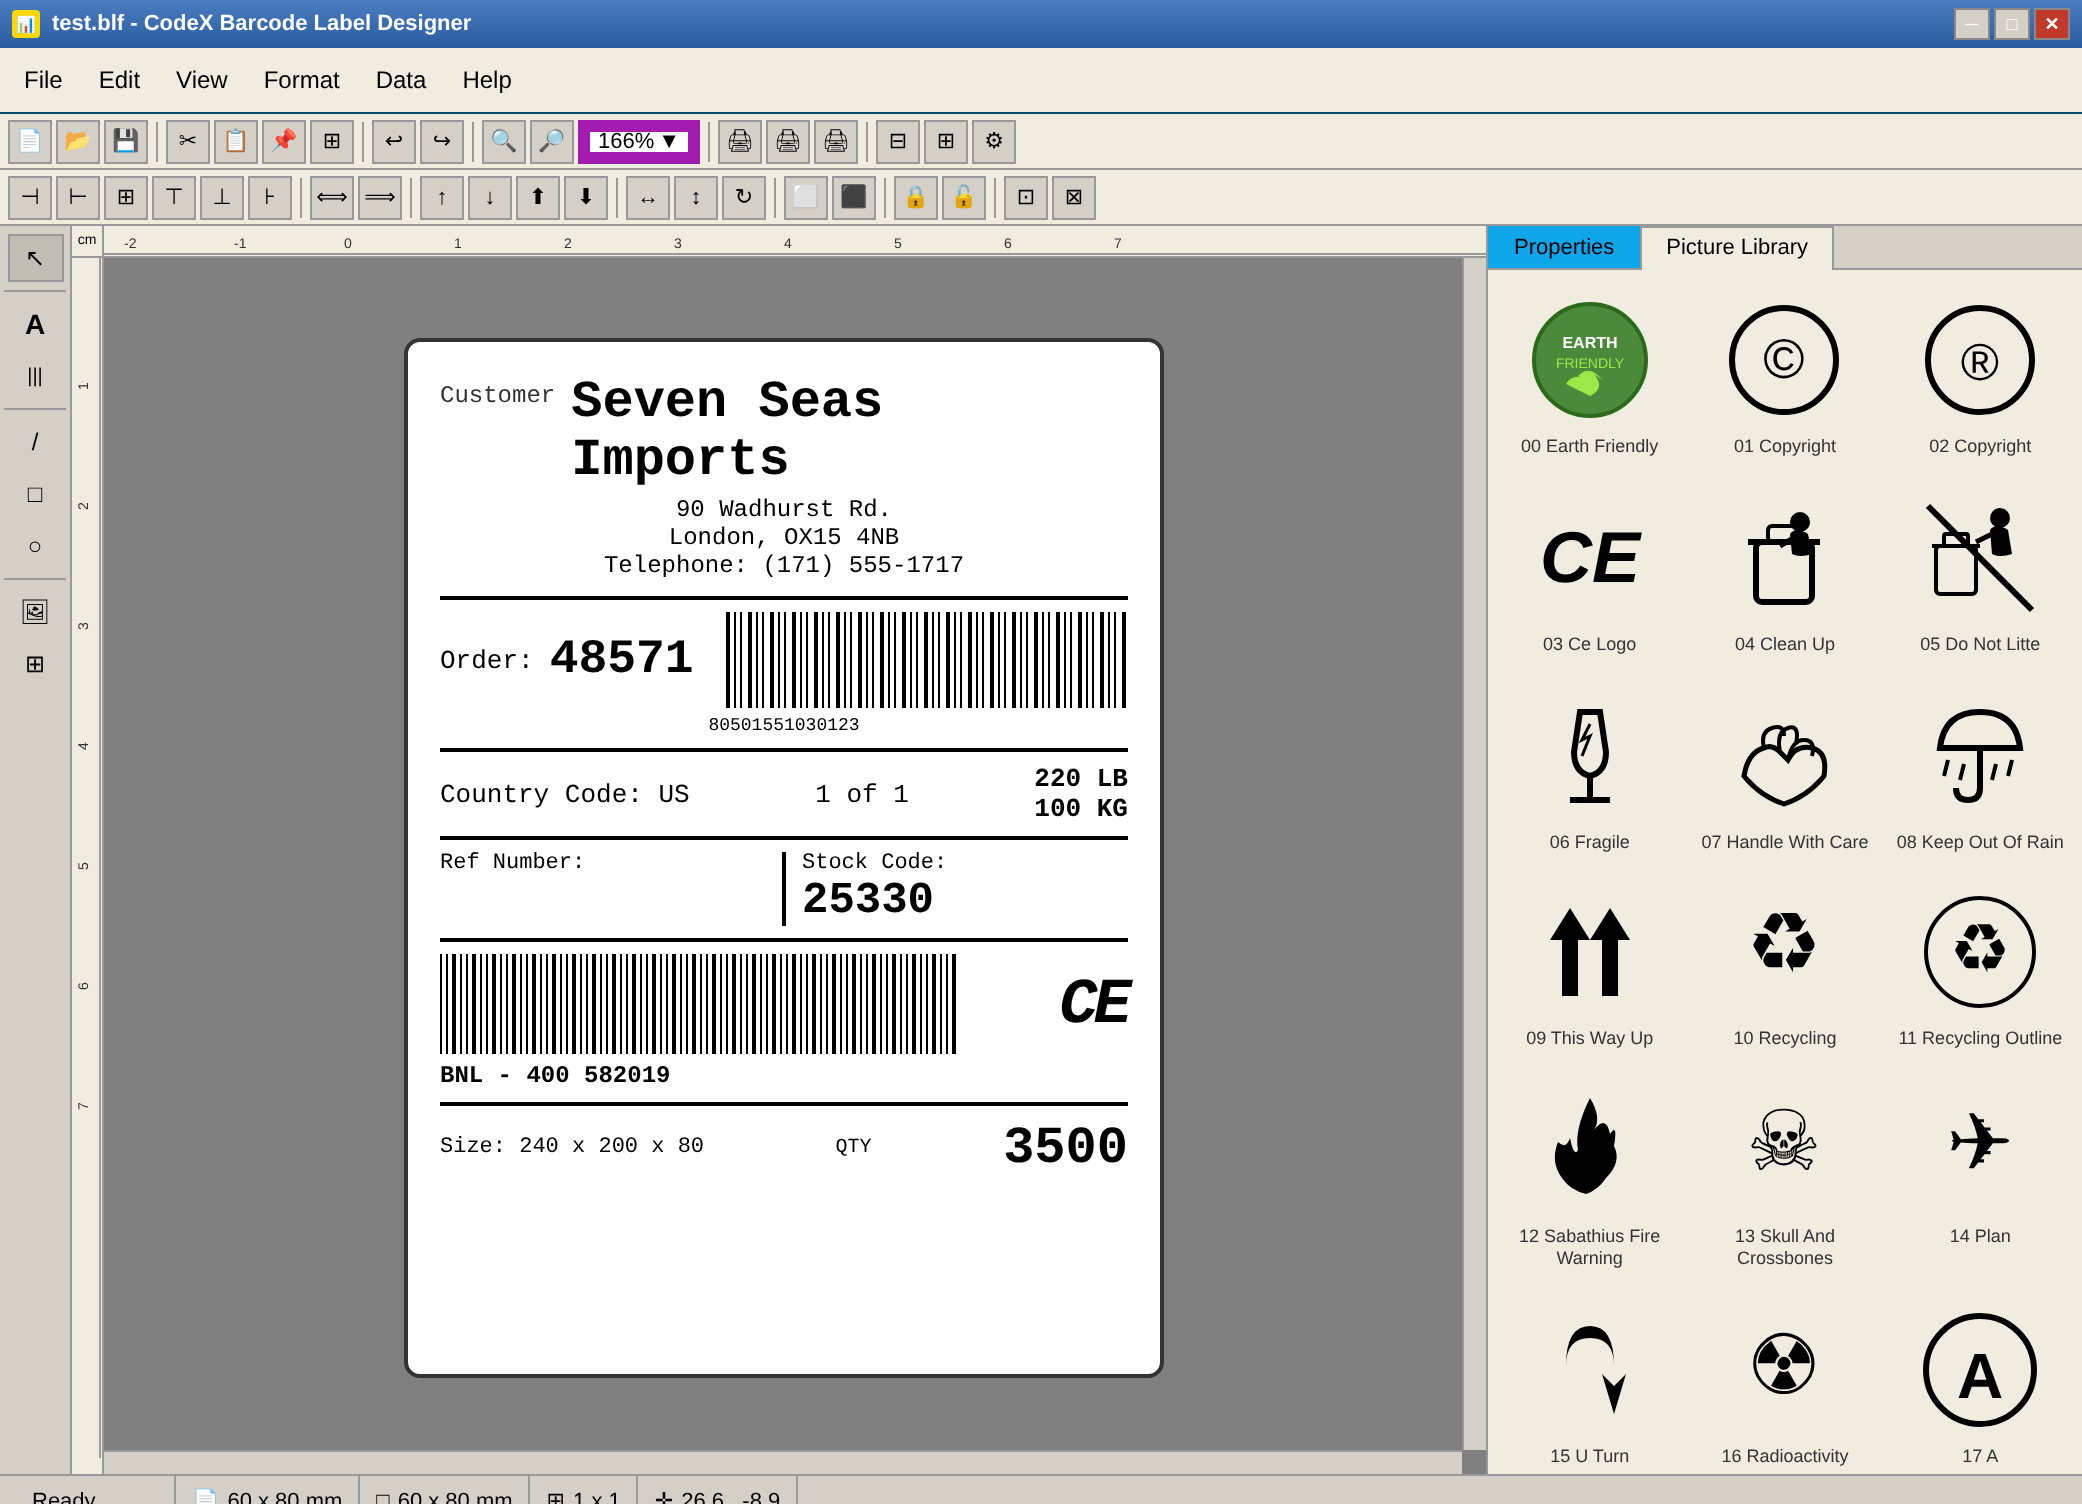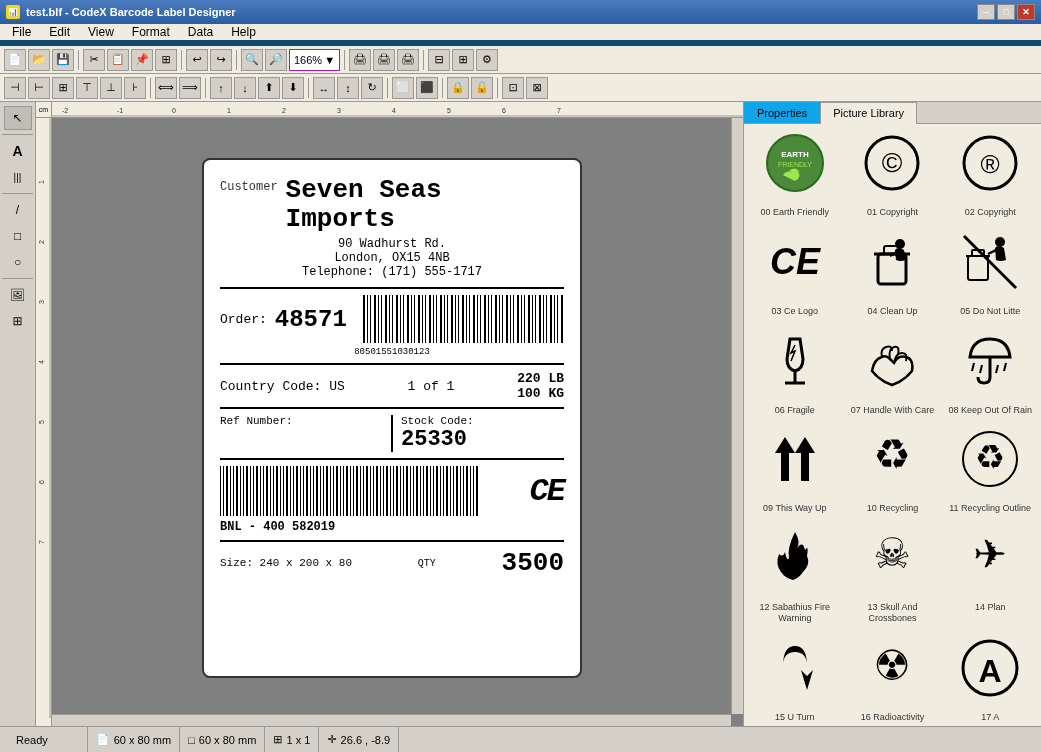--- a/index.html
+++ b/index.html
@@ -16,40 +16,40 @@
     .title-bar-icon { width: 14px; height: 14px; background: #ffd700; border-radius: 2px; font-size: 8px; display: flex; align-items: center; justify-content: center; }
     .title-controls { display: flex; gap: 2px; }
     .title-btn {
       width: 18px; height: 16px; background: #d4d0c8; border: 1px solid #888;
       font-size: 9px; cursor: pointer; display: flex; align-items: center; justify-content: center;
     }
     .title-btn.close { background: #c0392b; color: white; }
 
     
     .menu-bar {
-      height: 22px; background: #f0ece0; border-bottom: 6px solid #0c4a6e;
-      display: flex; align-items: center; padding: 0 4px; gap: 2px;
+      height: 22px; background: #f0ece0; border-bottom: 1px solid #0c4a6e;
+      display: flex; align-items: center; padding: 16px 4px; gap: 2px;
     }
     .menu-item {
       padding: 2px 8px; font-size: 12px; cursor: pointer; color: #000;
     }
 
     
     .toolbar {
       height: 28px; background: #f0ece0; border-bottom: 1px solid #999;
       display: flex; align-items: center; padding: 0 4px; gap: 2px;
     }
     .tb-btn {
       width: 22px; height: 22px; background: #d4d0c8; border: 1px solid #999;
       display: flex; align-items: center; justify-content: center;
       font-size: 11px; cursor: pointer;
     }
     .tb-sep { width: 1px; height: 20px; background: #999; margin: 0 2px; }
     .tb-dropdown {
-      height: 22px; padding: 0 4px; background: white; border: 1px solid #a21caf;
+      height: 22px; padding: 0 4px; background: white; border: 6px solid #a21caf;
       font-size: 11px; display: flex; align-items: center; gap: 2px;
     }
 
     
     .toolbar2 {
       height: 28px; background: #f0ece0; border-bottom: 1px solid #999;
       display: flex; align-items: center; padding: 0 4px; gap: 2px;
     }
 
     
@@ -166,21 +166,21 @@
     }
     .panel-content::-webkit-scrollbar { width: 12px; }
     .panel-content::-webkit-scrollbar-track { background: #d4d0c8; }
     .panel-content::-webkit-scrollbar-thumb { background: #999; }
 
     .pic-item {
       display: flex; flex-direction: column; align-items: center; cursor: pointer;
       padding: 4px; border: 1px solid transparent;
     }
     .pic-icon {
-      width: 72px; height: 72px; display: flex; justify-content: center;
+      width: 72px; height: 72px; display: flex; align-items: center; justify-content: center;
       font-size: 44px;
     }
     .pic-label { font-size: 9px; text-align: center; margin-top: 2px; color: #333; line-height: 1.2; }
 
     
     .status-bar {
       height: 26px; background: #d4d0c8; border-top: 1px solid #999;
       display: flex; align-items: center; padding: 0 8px; gap: 0; font-size: 11px;
     }
     .status-item {

